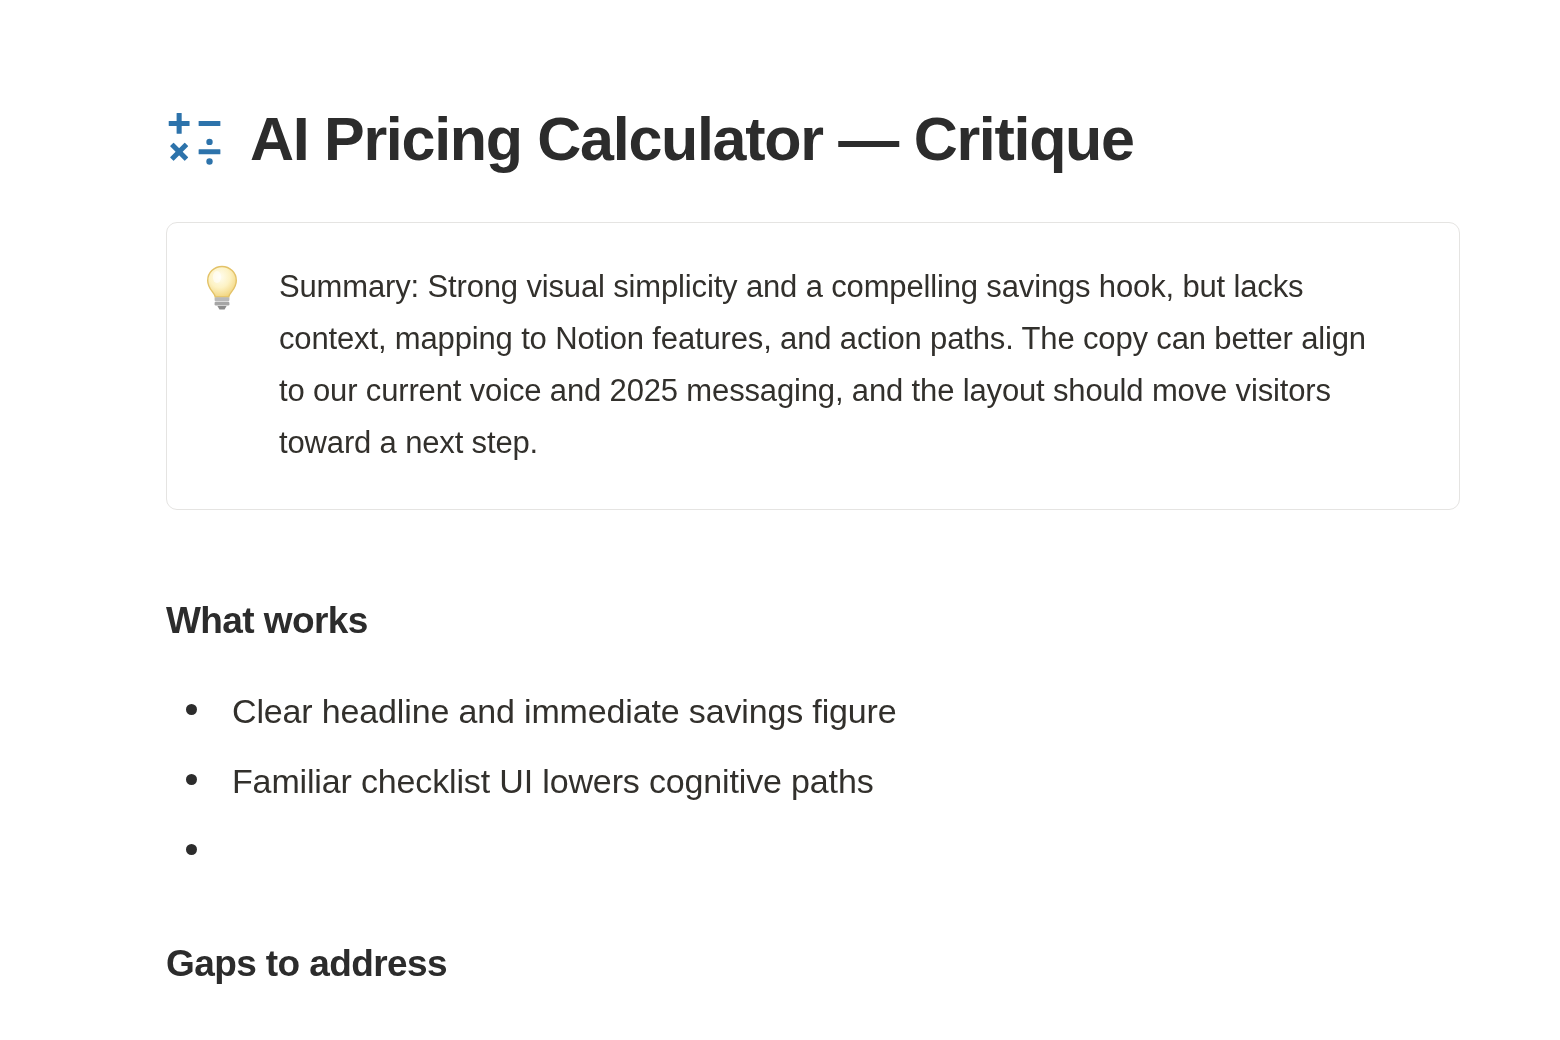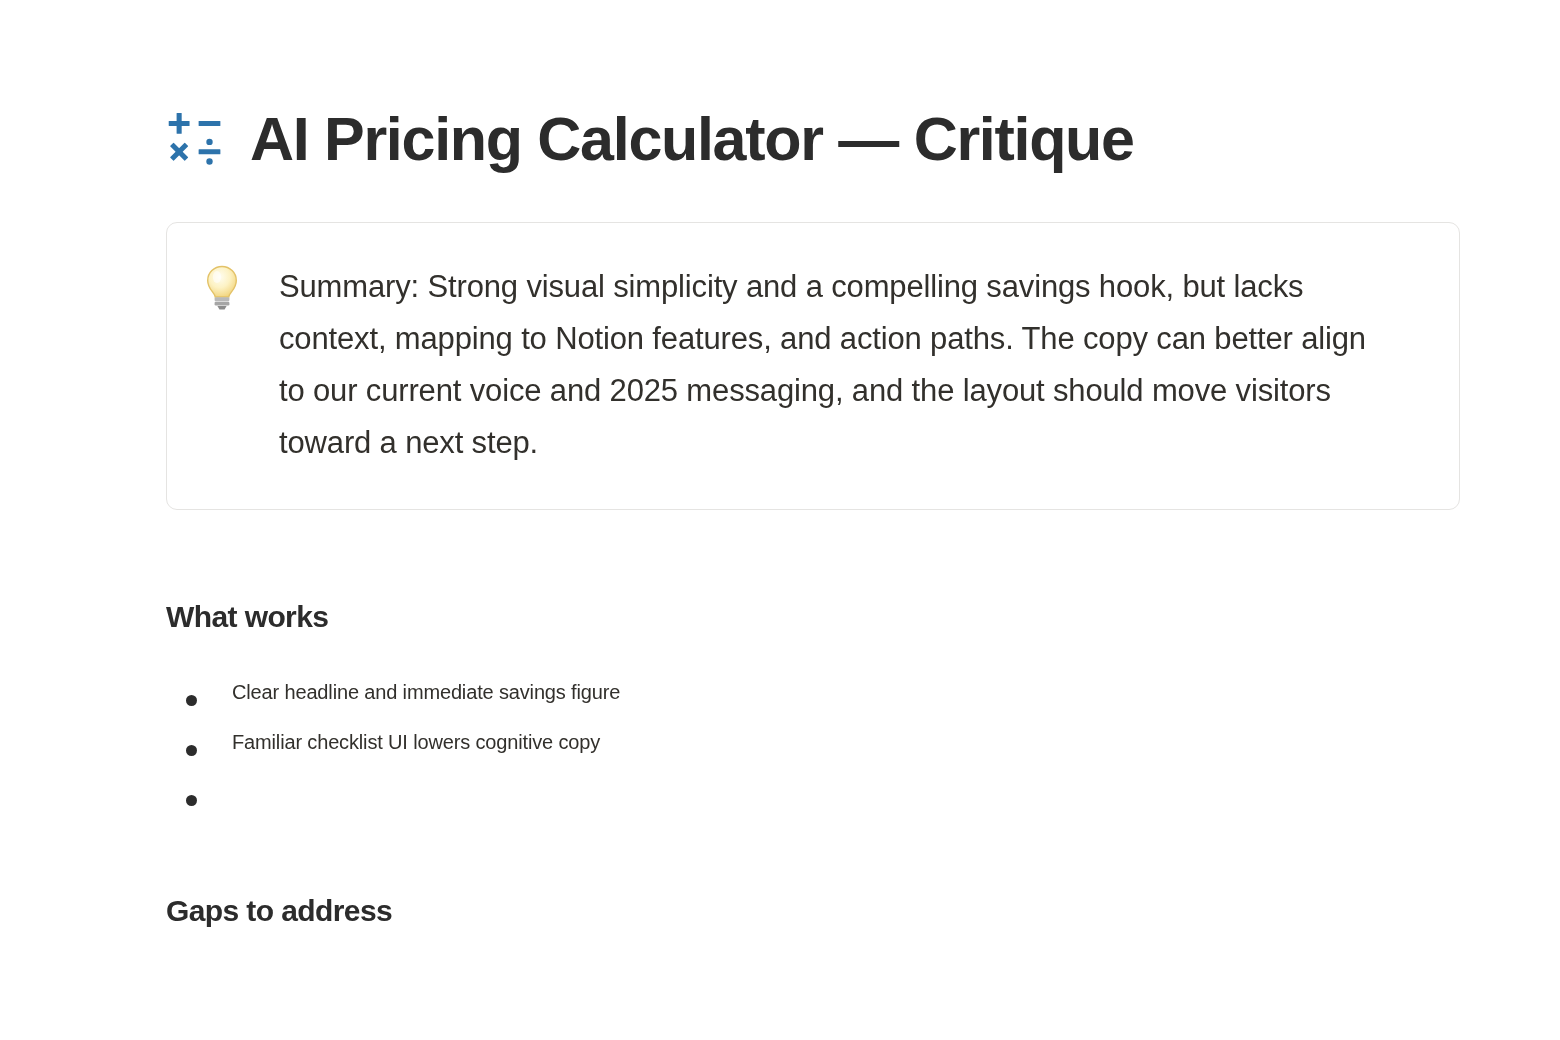--- a/index.html
+++ b/index.html
@@ -80,21 +80,21 @@
     font-size: 31px;
     line-height: 1.68;
     color: #32302c;
     font-weight: 400;
     letter-spacing: -0.15px;
     max-width: 1118px;
   }
 
   
   .section-heading {
-    font-size: 30px;
+    font-size: 37px;
     font-weight: 700;
     color: #2c2c2c;
     letter-spacing: -0.6px;
     margin: 0;
     line-height: 1.25;
   }
 
   .heading-works { margin-top: 88px; }
   .heading-gaps  { margin-top: 86px; }
 
@@ -104,21 +104,21 @@
     margin: 0;
     padding: 0;
     margin-top: 42px;
   }
 
   .bullet-item {
     display: flex;
     align-items: flex-start;
     gap: 0;
     margin-bottom: 21px;
-    font-size: 20px;
+    font-size: 34px;
     line-height: 1.45;
     color: #32302c;
     letter-spacing: -0.15px;
   }
 
   .bullet-dot {
     flex: 0 0 auto;
     width: 66px;
     display: flex;
     justify-content: flex-start;
@@ -193,21 +193,21 @@
       <li class="bullet-item">
         <span class="bullet-dot">
             <i></i>
           </span>
         <span class="bullet-label">Clear headline and immediate savings figure</span>
       </li>
       <li class="bullet-item">
         <span class="bullet-dot">
             <i></i>
           </span>
-        <span class="bullet-label">Familiar checklist UI lowers cognitive copy</span>
+        <span class="bullet-label">Familiar checklist UI lowers cognitive paths</span>
       </li>
       <li class="bullet-item">
         <span class="bullet-dot">
             <i></i>
           </span>
       </li>
     </ul>
 
     <h2 class="section-heading heading-gaps">Gaps to address</h2>
 

